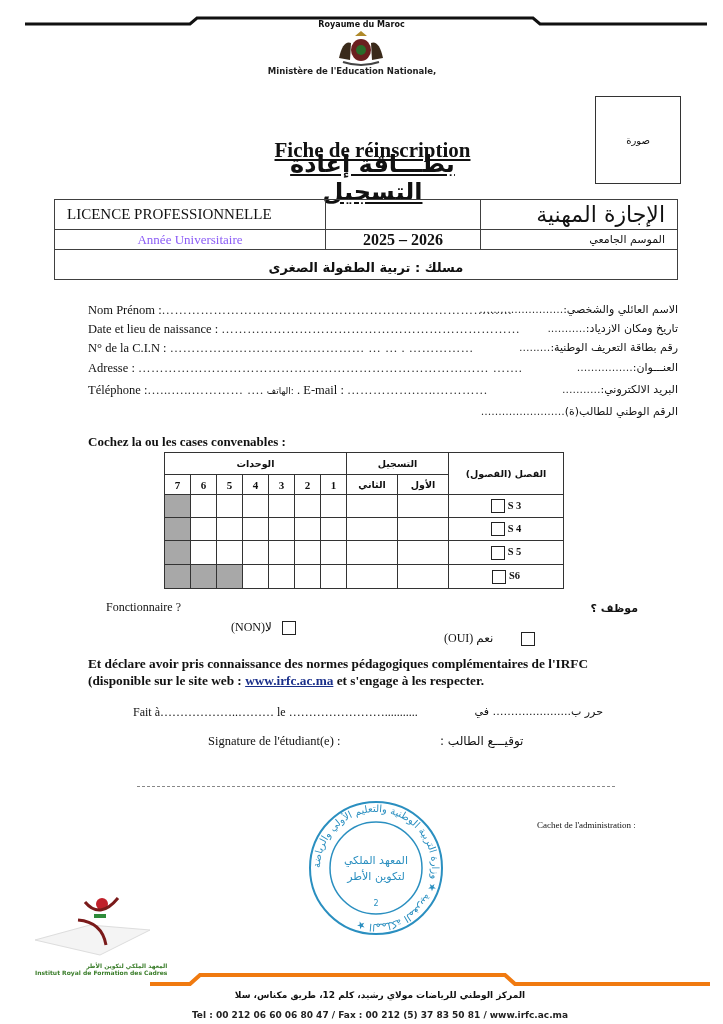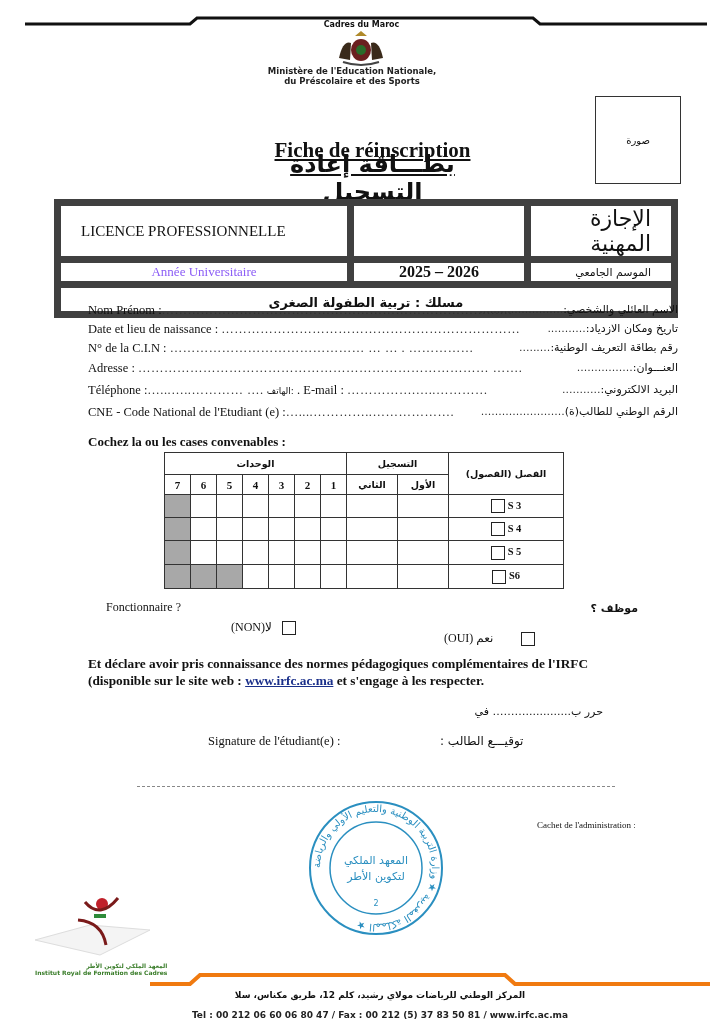--- a/index.html
+++ b/index.html
@@ -8,21 +8,21 @@
   
   .toprule { left:25px; top:14px; width:682px; height:12px; }
   .sans { font-family:"DejaVu Sans", sans-serif; }
   .royaume { left:0; width:723px; top:20px; text-align:center; font-size:8px; font-weight:bold; }
   .emblem { left:331px; top:28px; width:60px; height:40px; }
   .ministere { left:0; width:704px; top:66px; text-align:center; font-size:8.5px; font-weight:bold; line-height:10px; color:#222; }
   .title-ar { left:240px; width:265px; top:112px; text-align:center; font-size:24px; font-weight:bold; text-decoration:underline; direction:rtl; font-family:"DejaVu Sans", sans-serif;margin-top:38px; }
   .title-fr { left:240px; width:265px; top:138px; text-align:center; font-size:21px; font-weight:bold; text-decoration:underline; }
   .photo { left:595px; top:96px; width:84px; height:86px; border:1.5px solid #333; display:flex; align-items:center; justify-content:center; font-size:10px; direction:rtl; font-family:"DejaVu Sans", sans-serif; }
   table.head { position:absolute; left:54px; top:199px; width:624px; border-collapse:collapse; }
-  table.head td { border:7px solid #404040; padding:0 20px; }
+  table.head td { border:1px solid #404040; padding:0 12px; }
   .h1 { height:30px; }
   .h2 { height:20px; }
   .h3 { height:30px; }
   .lic-fr { font-size:15px; }
   .lic-ar { font-size:22px; text-align:right; direction:rtl; font-family:"DejaVu Sans", sans-serif; }
   .annee-fr { font-size:13px; text-align:center; color:#8b5cf6; }
   .annee-val { font-size:16px; font-weight:bold; text-align:center; }
   .annee-ar { font-size:11px; text-align:right; direction:rtl; font-family:"DejaVu Sans", sans-serif; }
   .filiere { text-align:center; font-size:13px; font-weight:bold; direction:rtl; font-family:"DejaVu Sans", sans-serif; padding-top:6px !important; }
   .row { position:absolute; left:88px; width:590px; height:18px; font-size:12.5px; }
@@ -56,34 +56,33 @@
   .foot-ar { left:150px; top:990px; width:460px; text-align:center; font-size:9px; font-weight:bold; direction:rtl; font-family:"DejaVu Sans", sans-serif; }
   .foot-tel { left:170px; top:1010px; width:420px; text-align:center; font-size:9px; font-weight:bold; color:#222; font-family:"DejaVu Sans", sans-serif; }
 </style>
 </head>
 <body>
 
 <svg class="abs toprule" viewBox="0 0 682 12" preserveAspectRatio="none">
   <polyline points="0,10 165,10 172,4 508,4 515,10 682,10" fill="none" stroke="#111" stroke-width="3"></polyline>
 </svg>
 
-<div class="abs royaume sans">Cadres du Maroc</div>
+<div class="abs royaume sans">Royaume du Maroc</div>
 
 <svg class="abs emblem" viewBox="0 0 60 40">
   <ellipse cx="30" cy="22" rx="10" ry="11" fill="#6b1f1f"></ellipse>
   <circle cx="30" cy="22" r="5" fill="#2a6b2a"></circle>
   <path d="M24,8 L30,3 L36,8 Z" fill="#b08a2a"></path>
   <path d="M8,30 Q12,12 20,15 L19,32 Z" fill="#3a2a1a"></path>
   <path d="M52,30 Q48,12 40,15 L41,32 Z" fill="#3a2a1a"></path>
   <path d="M12,34 Q30,40 48,34" stroke="#444" stroke-width="2" fill="none"></path>
 </svg>
 
 <div class="abs ministere sans">
   <div>Ministère de l'Education Nationale,</div>
-  <div>du Préscolaire et des Sports</div>
 </div>
 
 <div class="abs title-ar">بطـــاقة إعادة التسجيل</div>
 <div class="abs title-fr">Fiche de réinscription</div>
 
 <div class="abs photo">
   <span>صورة</span>
 </div>
 
 <table class="head">
@@ -118,21 +117,20 @@
 </div>
 <div class="row" style="top:361px">
   <span class="fr"><span>Adresse :</span> <span class="dots">……………………………………………………………………… …….</span></span>
   <span class="ar"><span>العنـــوان:</span><span class="dots">................</span></span>
 </div>
 <div class="row" style="top:383px">
   <span class="fr"><span>Téléphone :</span><span class="dots">…...…..………… ….</span> <span style="font-family:'DejaVu Sans',sans-serif;font-size:9px;direction:rtl">الهاتف:</span> <span>. E-mail :</span> <span class="dots">…………….…..…………</span></span>
   <span class="ar"><span>البريد الالكتروني:</span><span class="dots">...........</span></span>
 </div>
 <div class="row" style="top:405px">
-  <span class="fr"><span>CNE - Code National de l'Etudiant (e) :</span><span class="dots">…....…………..……………….</span></span>
   <span class="ar"><span>الرقم الوطني للطالب(ة)</span><span class="dots">........................</span></span>
 </div>
 
 <div class="abs cochez">Cochez la ou les cases convenables :</div>
 
 <table class="grid">
   <tbody>
       <tr style="height:22px">
     <td colspan="7" class="ar">الوحدات</td>
     <td colspan="2" class="ar">التسجيل</td>
@@ -209,20 +207,21 @@
 <div class="abs oui">
   <span>(OUI) نعم</span>
   <span class="cb2" style="margin-left:18px"></span>
 </div>
 
 <div class="abs declare">
   <span>Et déclare avoir pris connaissance des normes pédagogiques complémentaires de l'IRFC (disponible sur le site web : </span><a>www.irfc.ac.ma</a><span> et s'engage à les respecter.</span>
 </div>
 
 <div class="abs fait">
+  <span>Fait à………………..……… le ……………………...........</span>
   <span class="ar">حرر ب.............………  في</span>
 </div>
 <div class="abs sig-fr">Signature de l'étudiant(e) :</div>
 <div class="abs sig-ar">توقيـــع الطالب :</div>
 
 <div class="abs dashline"></div>
 <div class="abs cachet">Cachet de l'administration :</div>
 
 <svg class="abs stamp" viewBox="0 0 140 140">
   <defs>

